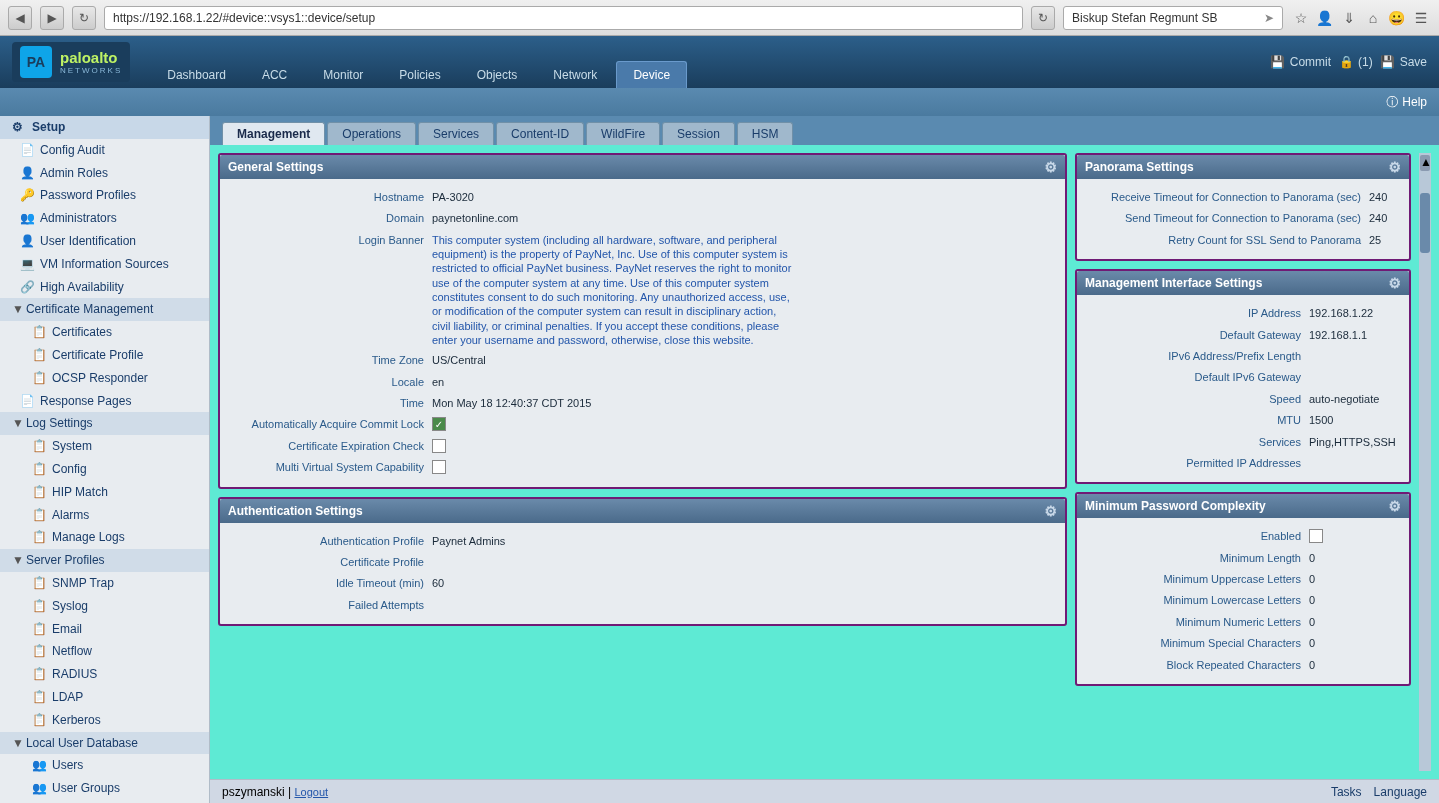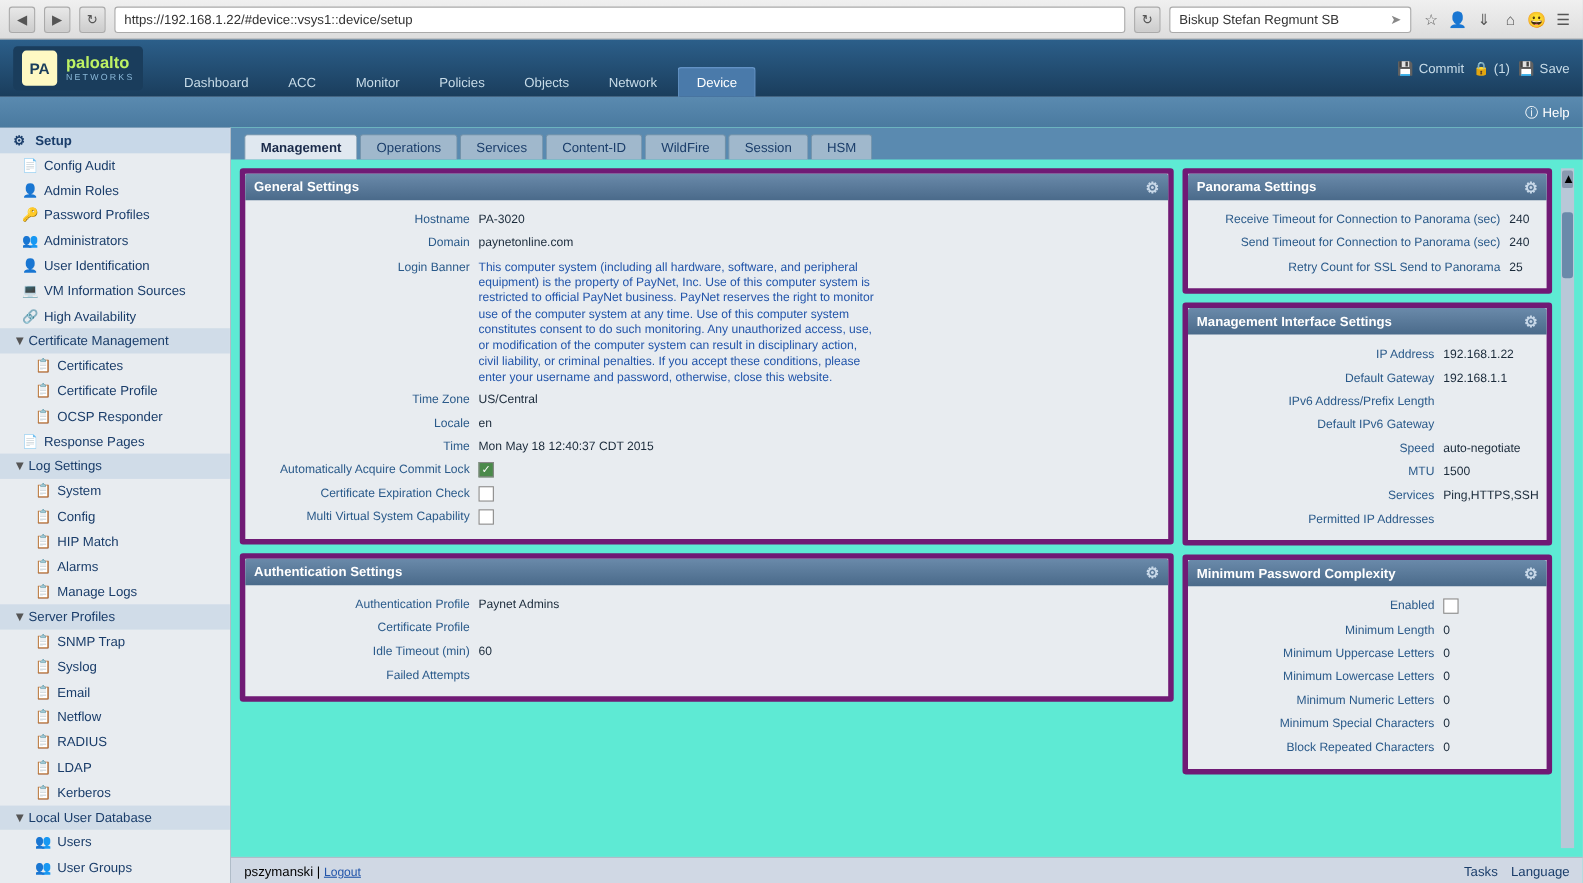--- a/index.html
+++ b/index.html
@@ -55,21 +55,21 @@
       padding: 0 12px;
     }
     .logo-area {
       display: flex; align-items: center; gap: 8px;
       background: #1a3d5c;
       padding: 4px 8px;
       border-radius: 4px;
     }
     .logo-icon {
       width: 32px; height: 32px;
-      background: #fef9c3;
+      background: #0ea5e9;
       border-radius: 4px;
       display: flex; align-items: center; justify-content: center;
       font-weight: bold; font-size: 14px; color: #1a3d5c;
     }
 
     .nav-tabs { display: flex; margin-left: 20px; height: 100%; align-items: flex-end; }
     .nav-tab {
       padding: 6px 16px;
       color: #c8dce8;
       border: 1px solid transparent;
@@ -160,21 +160,21 @@
       display: flex;
       gap: 8px;
     }
 
     .left-panels { flex: 1; display: flex; flex-direction: column; gap: 8px; }
     .right-panels { width: 336px; display: flex; flex-direction: column; gap: 8px; }
 
     
     .panel {
       background: #e8ecf0;
-      border: 5px solid #701a75;
+      border: 2px solid #701a75;
       border-radius: 3px;
     }
     .panel-header {
       background: linear-gradient(to bottom, #6a8aaa, #4a6a8a);
       color: white;
       padding: 4px 8px;
       font-weight: bold;
       font-size: 12px;
       display: flex;
       align-items: center;

